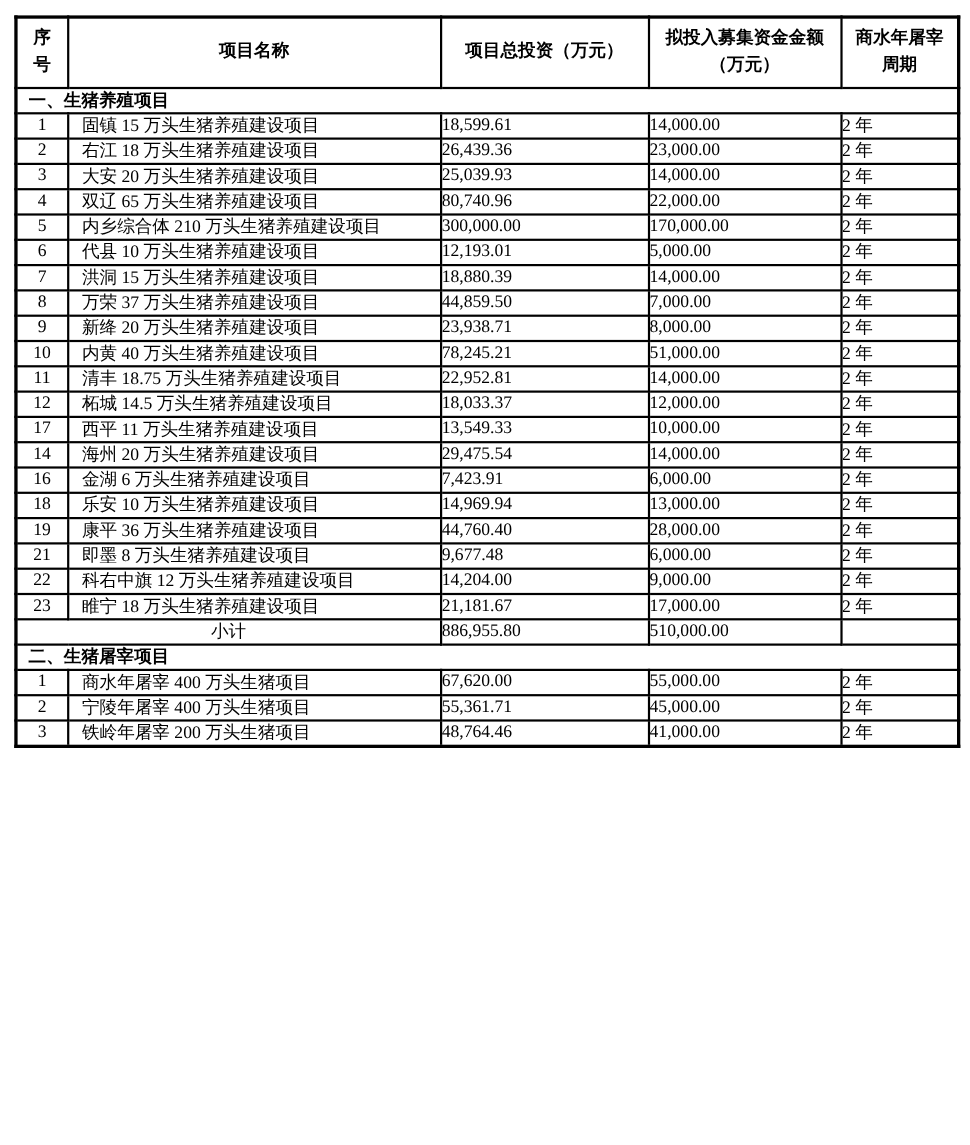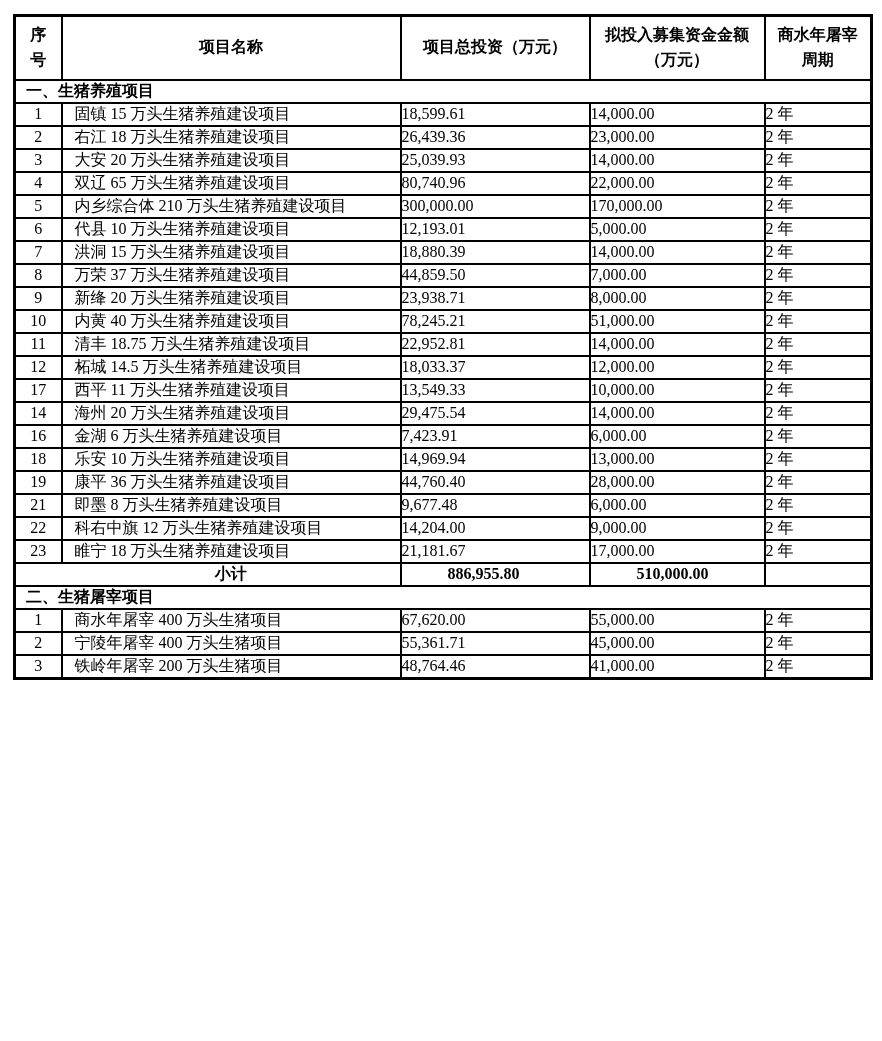--- a/index.html
+++ b/index.html
@@ -36,21 +36,21 @@
     text-align: center;
     white-space: pre-line;
     line-height: 1.55;
     padding: 0 2px;
   }
   td.cell-no     { text-align: center; }
   td.cell-name   { text-align: left;  padding-left: 12px; }
   td.cell-num    { text-align: left; padding-right: 10px; }
   td.cell-period { text-align: left; }
   td.section-title { text-align: left; padding-left: 10px; font-weight: bold; }
-  tr.subtotal td { font-weight: bold; padding-left: 46px; }
+  tr.subtotal td { font-weight: normal; }
   td.subtotal-label { text-align: center; }
 </style>
 </head>
 <body>
 
 <div class="page">
   <table class="projects">
     <colgroup>
       <col style="width:47px">
       <col style="width:339px">

